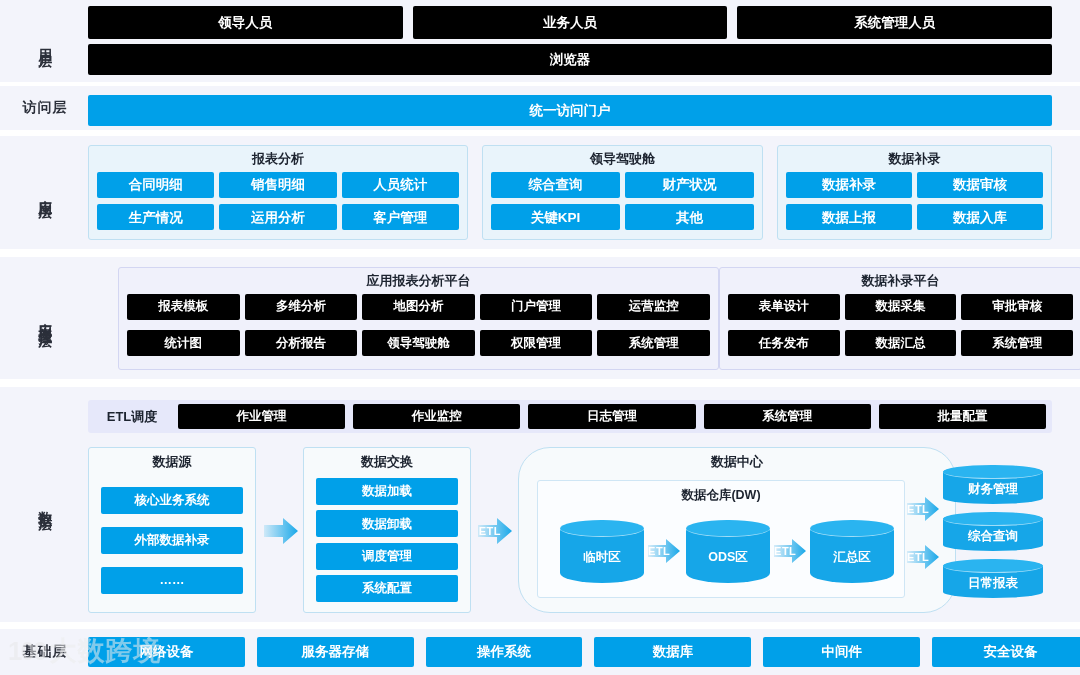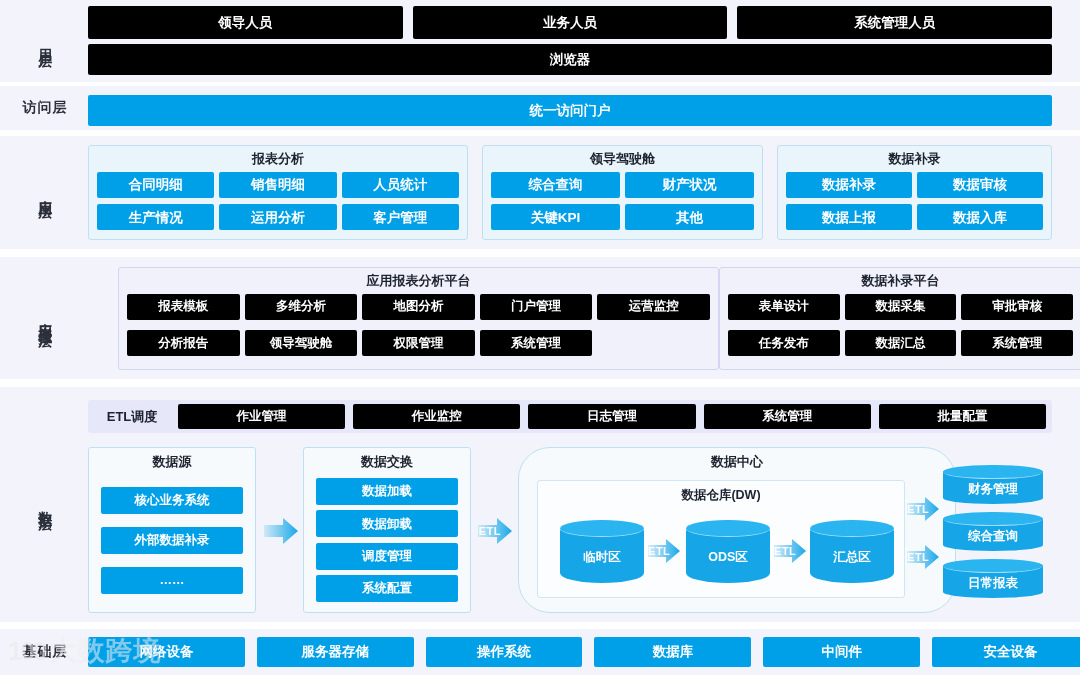--- a/index.html
+++ b/index.html
@@ -222,20 +222,21 @@
 
   <div id="support-groups">
     <div class="group-box lav" style="flex:0 0 601px;">
       <div class="group-title">应用报表分析平台</div>
       <div class="group-grid cols5">
         <div class="pill purple sm">报表模板</div>
         <div class="pill purple sm">多维分析</div>
         <div class="pill purple sm">地图分析</div>
         <div class="pill purple sm">门户管理</div>
         <div class="pill purple sm">运营监控</div>
+        <div class="pill purple sm">统计图</div>
         <div class="pill purple sm">分析报告</div>
         <div class="pill purple sm">领导驾驶舱</div>
         <div class="pill purple sm">权限管理</div>
         <div class="pill purple sm">系统管理</div>
       </div>
     </div>
 
     <div class="group-box lav" style="flex:1;">
       <div class="group-title">数据补录平台</div>
       <div class="group-grid cols3b">

